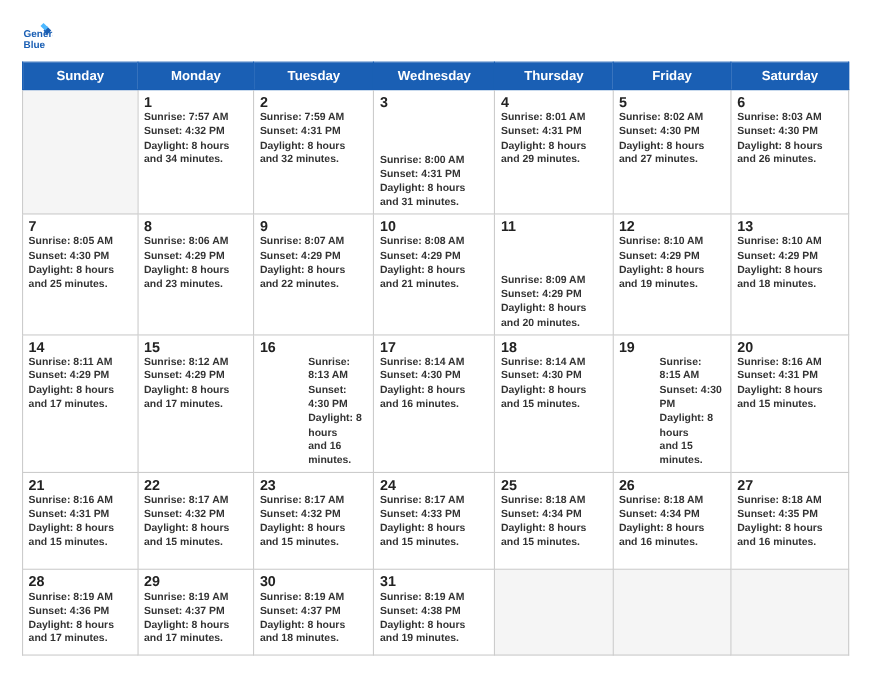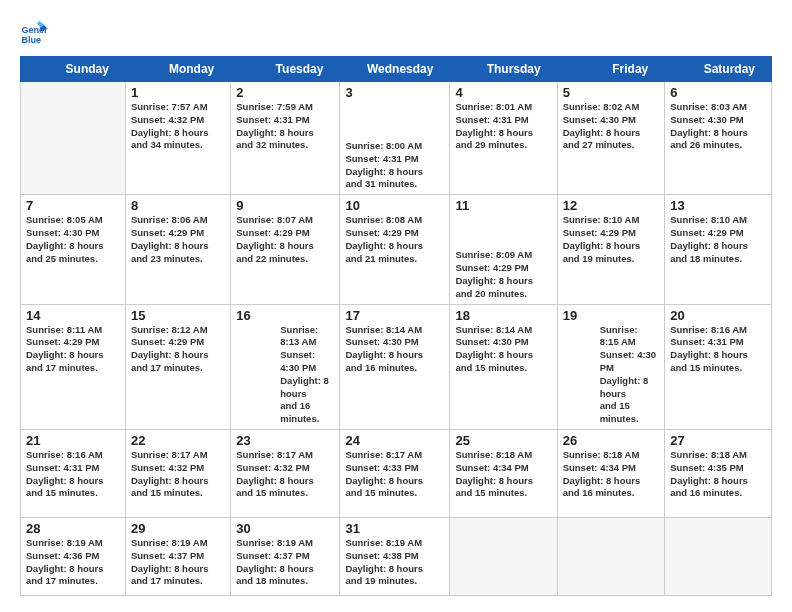--- a/index.html
+++ b/index.html
@@ -46,21 +46,21 @@
     .calendar {
       width: 100%;
       border-collapse: collapse;
     }
     .calendar th {
       background: #1a5fb4;
       color: #fff;
       font-size: 12px;
       font-weight: bold;
       padding: 5px 16px;
-      text-align: right;
+      text-align: center;
       border: 1px solid #1a5fb4;
     }
     .calendar td {
       border: 1px solid #ccc;
       vertical-align: top;
       padding: 3px 5px;
       width: 113px;
       height: 88px;
       background: #fff;
     }

